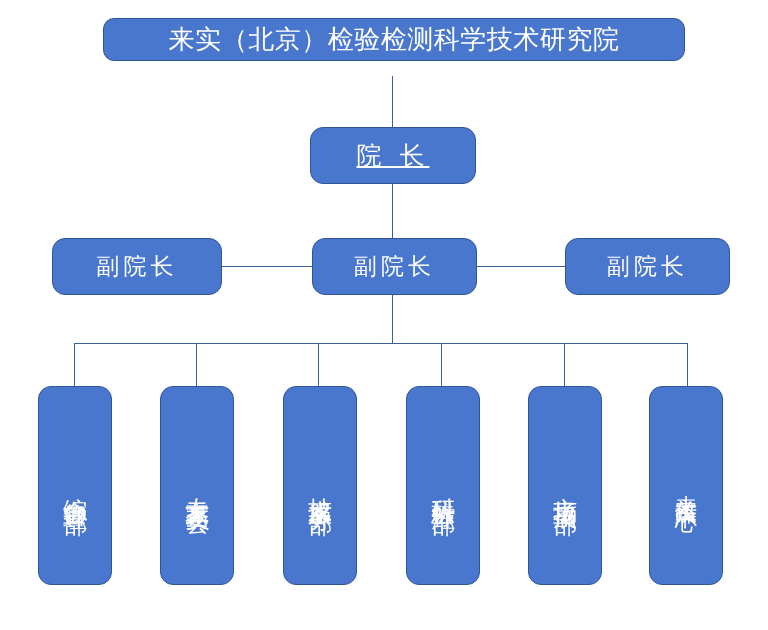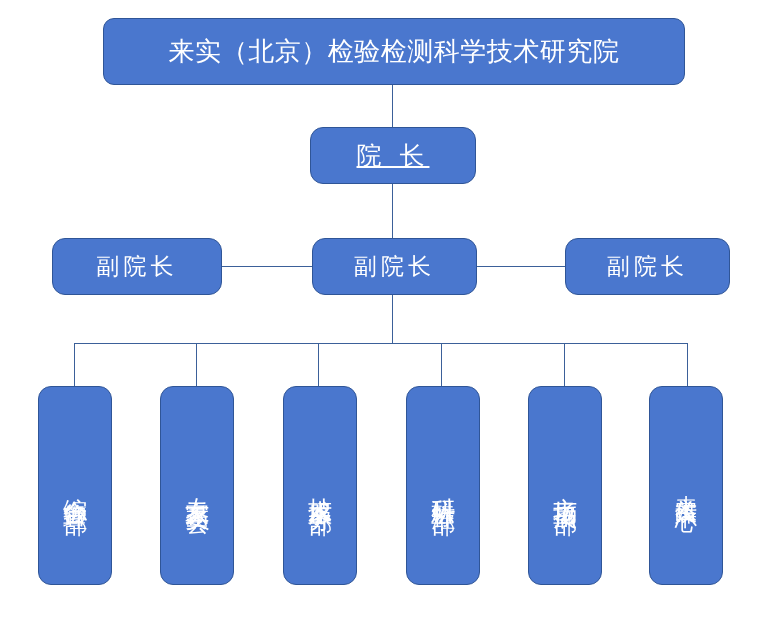--- a/index.html
+++ b/index.html
@@ -32,21 +32,21 @@
     text-align: center;
     letter-spacing: 0.12em;
     line-height: 1.18;
     z-index: 3;
   }
 
   .node-title {
     left: 103px;
     top: 18px;
     width: 582px;
-    height: 67px;
+    height: 43px;
     border-radius: 11px;
     font-size: 26px;
     letter-spacing: 0.02em;
   }
 
   .node-director {
     left: 310px;
     top: 127px;
     width: 166px;
     height: 57px;

